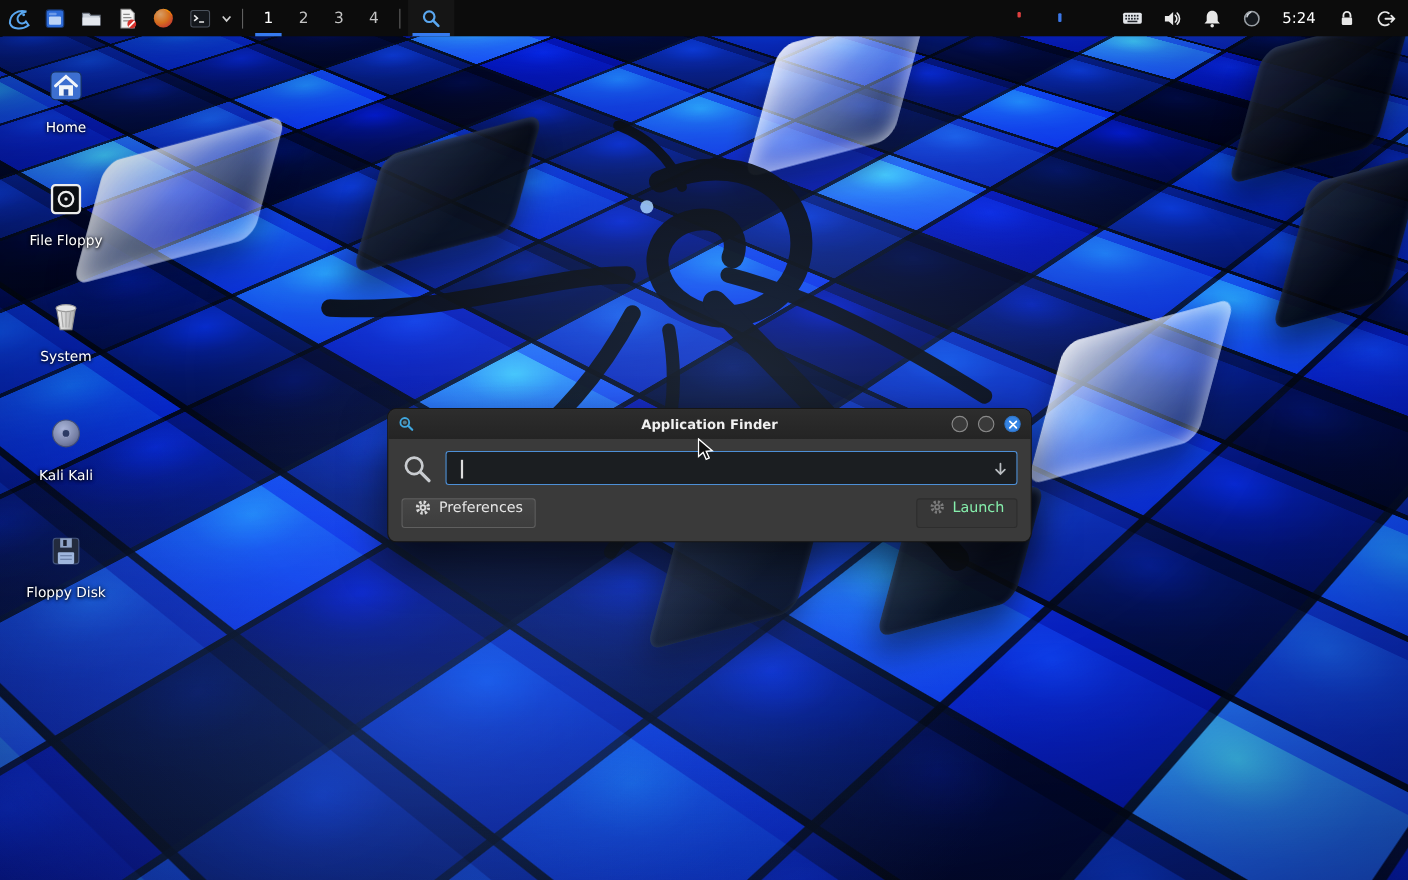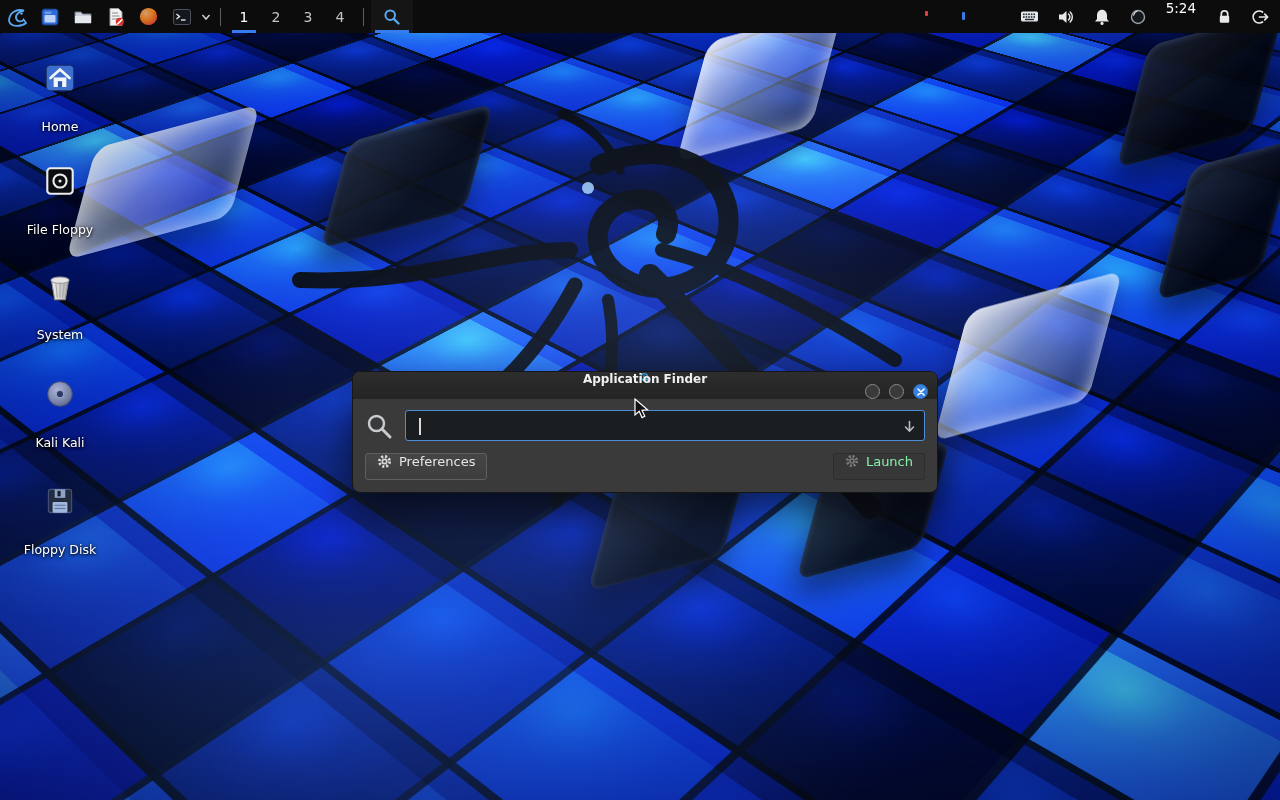--- a/index.html
+++ b/index.html
@@ -44,39 +44,39 @@
     background:transparent; border:none; padding:0; cursor:pointer; }
   .p-btn.narrow { width:15px; }
   .p-sep { width:1px; height:18px; background:rgba(255,255,255,.35); margin:0 7px; }
   .ws { width:32px; height:33px; background:none; border:none; color:#c4c4c4; font-size:14px;
     font-family:inherit; position:relative; cursor:pointer; }
   .ws.active { color:#fff; }
   .ws.active::after, .winbtn.active::after { content:''; position:absolute; left:4px; right:4px; bottom:0;
     height:3px; background:#367bf0; }
   .winbtn { width:42px; height:33px; background:rgba(255,255,255,.04); border:none; position:relative;
     display:flex; align-items:center; justify-content:center; cursor:pointer; }
-  .p-right { display:flex; align-items:flex-start; height:33px; gap:16px; padding-right:10px; }
+  .p-right { display:flex; align-items:center; height:33px; gap:16px; padding-right:10px; }
   .tray { width:20px; height:33px; background:none; border:none; display:flex; align-items:center;
     justify-content:center; cursor:pointer; }
   .clock { background:none; border:none; color:#fff; font-size:13.5px; font-family:inherit;
     padding:0 2px; cursor:pointer; }
   .tick { position:absolute; top:11px; border-radius:1px; }
   .tick.red { left:925px; width:3px; height:5px; background:#e04040; }
   .tick.blue { left:962px; width:3px; height:8px; top:12px; background:#3b77e8; }
 
   
   .desk-icon { position:absolute; left:15px; width:90px; text-align:center; z-index:10; cursor:pointer; }
   .desk-icon .ic { height:38px; display:flex; align-items:flex-end; justify-content:center; }
-  .desk-icon .lbl { margin-top:23px; font-size:12.5px; color:#fff; text-shadow:0 1px 3px #000, 0 0 4px rgba(0,0,0,.8); }
+  .desk-icon .lbl { margin-top:12px; font-size:12.5px; color:#fff; text-shadow:0 1px 3px #000, 0 0 4px rgba(0,0,0,.8); }
 
   
   .dialog { position:absolute; left:352px; top:371px; width:586px; background:#3a3a3a;
     border:1px solid #161616; border-radius:8px; box-shadow:0 18px 40px rgba(0,0,0,.6); z-index:60; }
   .titlebar { height:27px; background:linear-gradient(#2d2d2d,#242424); border-radius:7px 7px 0 0;
-    display:flex; align-items:center; padding:0 9px; position:relative;flex-direction:column; }
+    display:flex; align-items:center; padding:0 9px; position:relative; }
   .tb-title { position:absolute; left:0; right:0; text-align:center; font-size:12px; font-weight:bold; color:#f0f0f0; }
   .tb-btns { margin-left:auto; display:flex; gap:9px; z-index:1; }
   .tb-circle { width:15px; height:15px; border-radius:50%; background:#3a3a3a; border:1px solid #8a8a8a;
     padding:0; cursor:pointer; display:flex; align-items:center; justify-content:center; }
   .tb-circle.close { background:#3584e4; border-color:#2f74c8; }
   .dialog-body { padding:11px 12px 12px; }
   .search-row { display:flex; align-items:center; gap:12px; }
   .entry { flex:1; height:31px; background:#1b1e21; border:1px solid #4d8fd6; border-radius:3px;
     position:relative; display:flex; align-items:center; padding:0 28px 0 13px; }
   .entry input { width:100%; background:transparent; border:0; outline:0; color:#e8e8e8; font-size:14px;

